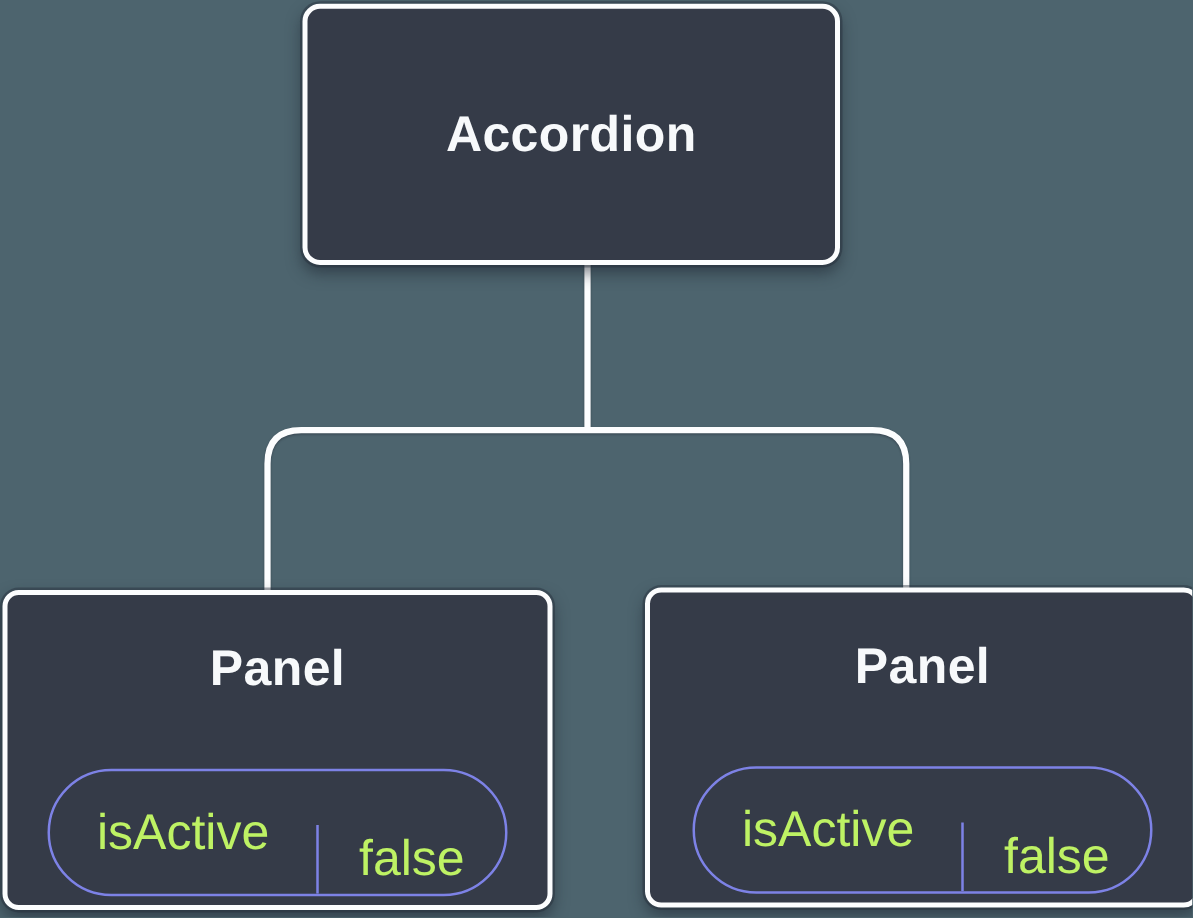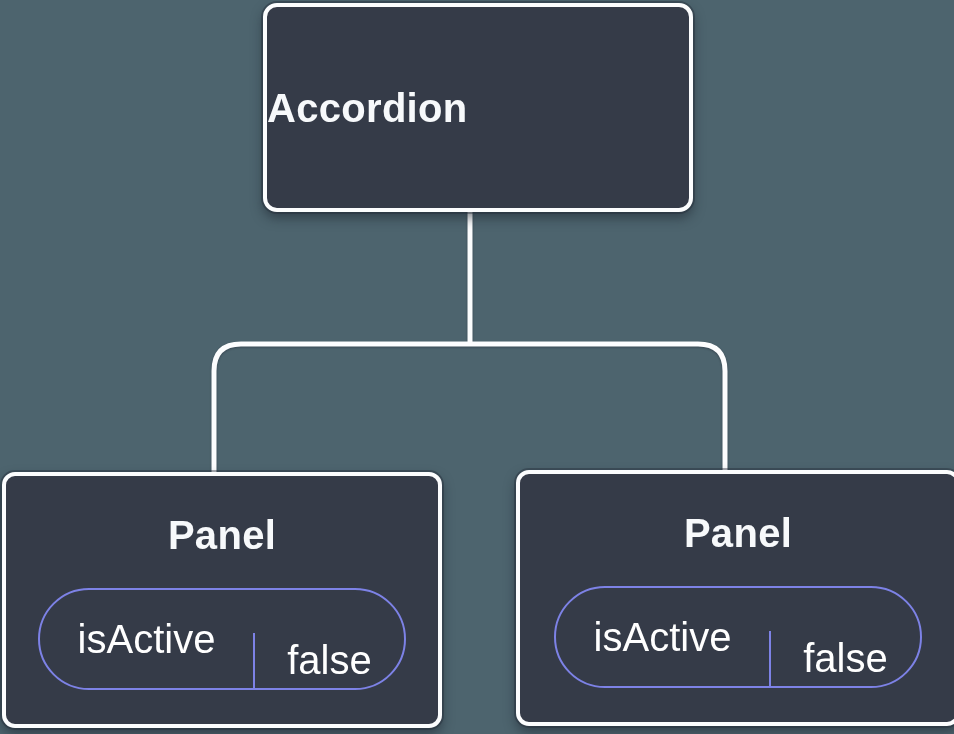--- a/index.html
+++ b/index.html
@@ -22,42 +22,44 @@
     filter: drop-shadow(0 1px 1px rgba(30, 36, 48, 0.45));
   }
   .tree-node {
     position: absolute;
     box-sizing: border-box;
     background: #353b48;
     border: 4px solid #fcfdfe;
     box-shadow: 0 0 0 2px rgba(36, 42, 54, 0.4), 0 6px 12px rgba(28, 34, 46, 0.55);
   }
   .root-node {
-    left: 263px;
+    left: 242px;
     top: 3px;
     width: 430px;
     height: 209px;
     border-radius: 14px;
     display: flex;
     align-items: center;
+    justify-content: center;
   }
   .node-title {
     color: #f7f9fb;
     font-size: 40px;
     font-weight: 600;
     letter-spacing: 0.3px;
     line-height: 46px;
   }
   .panel-node {
     width: 440px;
     height: 256px;
     border-radius: 13px;
     display: flex;
     flex-direction: column;
     align-items: center;
+    gap: 27px;
   }
   .panel-left {
     left: 2px;
     top: 472px;
   }
   .panel-right {
     left: 516px;
     top: 470px;
     width: 444px;
   }
@@ -72,21 +74,21 @@
     border: 2.5px solid #7d82e6;
     border-radius: 51px;
     display: flex;
     align-items: stretch;
     overflow: hidden;
   }
   .pill-cell {
     display: flex;
     align-items: center;
     justify-content: center;
-    color: #ffffff;
+    color: #bef264;
     font-size: 40px;
     font-weight: 400;
   }
   .pill-key {
     width: 213px;
     flex: 0 0 213px;
   }
   .pill-value {
     flex: 1 1 auto;
     border-left: 2.5px solid #7d82e6;

